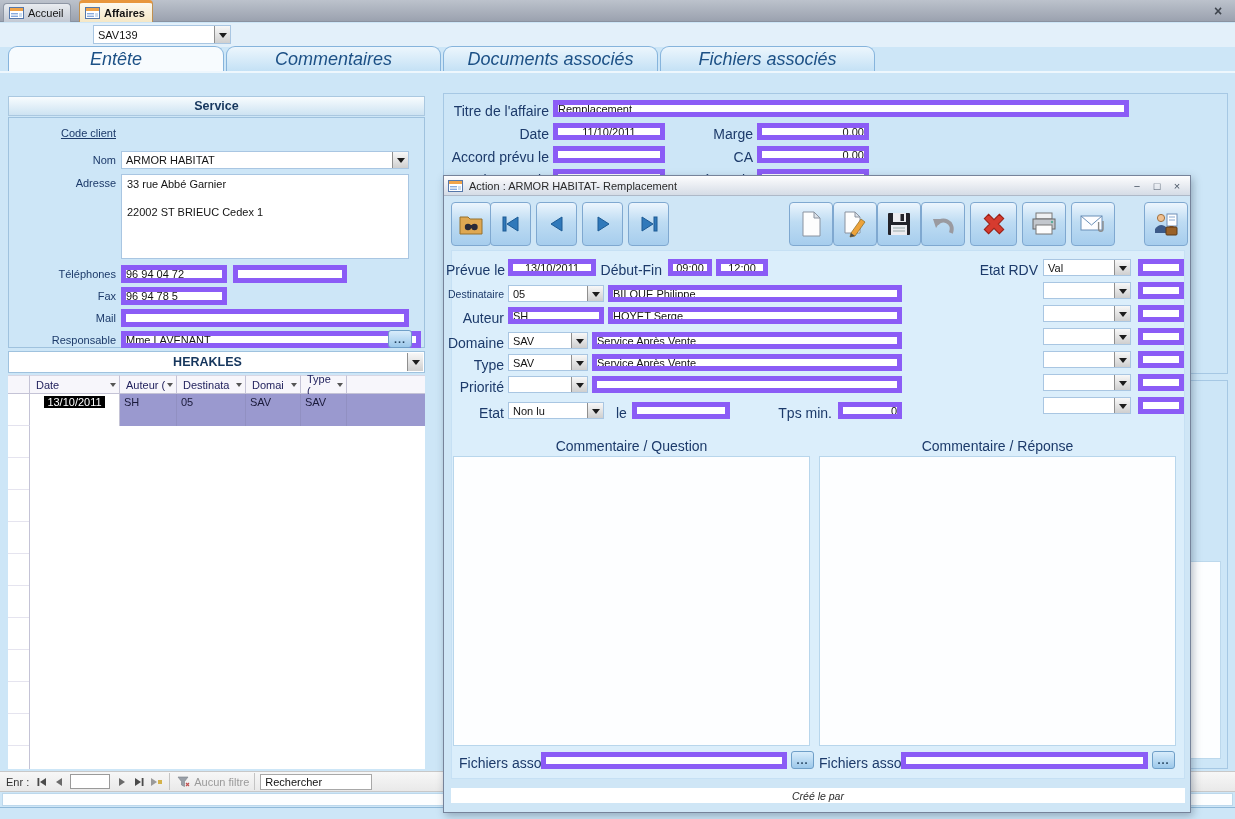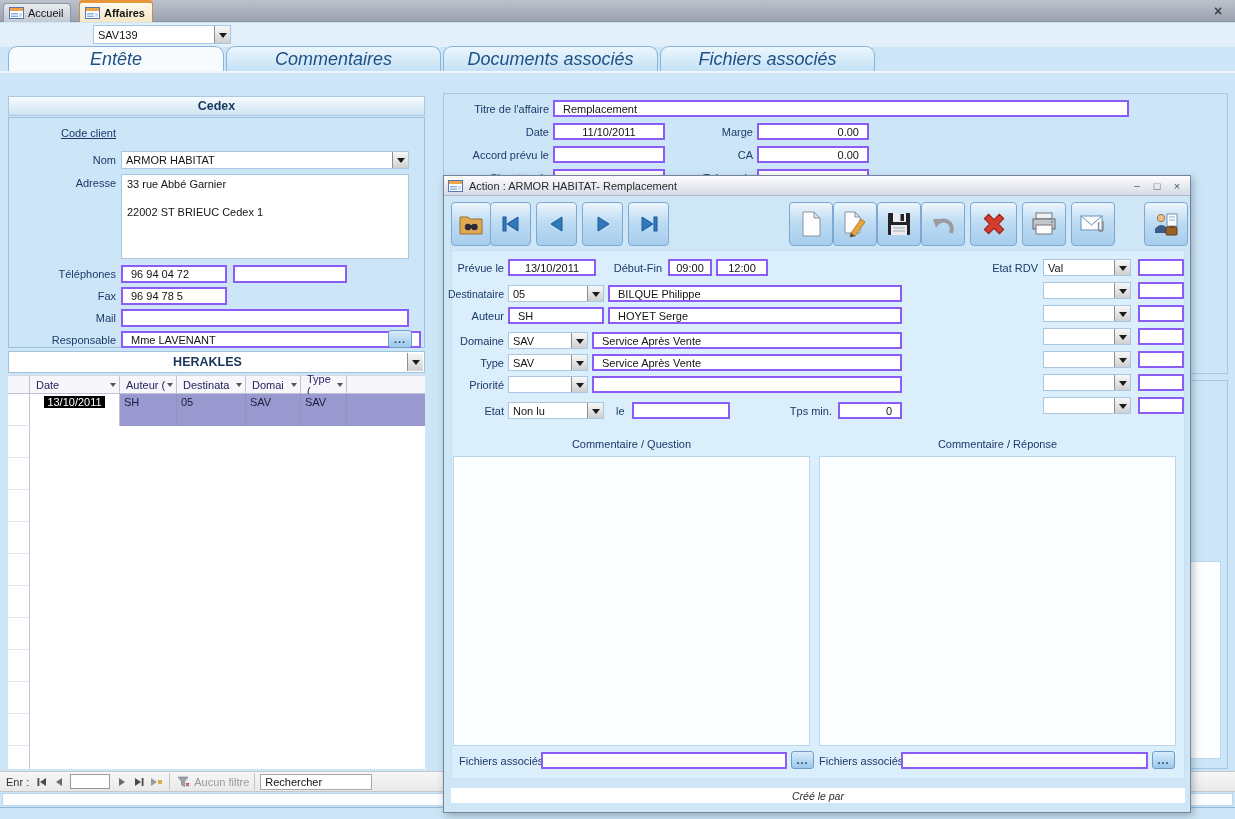--- a/index.html
+++ b/index.html
@@ -15,22 +15,22 @@
           border:1px solid #8e96a4;border-bottom:none;border-radius:4px 4px 0 0;cursor:default;}
   .doctab.inactive{left:3px;top:3px;height:19px;background:linear-gradient(#e9ecf0,#c3c9d3);}
   .doctab.active{left:79px;top:0;height:22px;background:linear-gradient(#fdf9ee,#f5e7c6);
                  border-color:#c09050;border-top:3px solid #e8963c;font-weight:bold;}
   .winclose{left:1210px;top:3px;width:16px;height:16px;display:flex;align-items:center;justify-content:center;
             color:#3f454e;font-size:14px;font-weight:bold;cursor:default;}
 
   
   .affrow{left:0;top:23px;width:1235px;height:24px;background:#e3f0fa;}
   .afflabel{left:18px;top:27px;font-weight:bold;font-size:12px;color:#16365d;}
-  .fld{position:absolute;background:#fff;border:2px solid #8b5cf6;color:#141414;
-       padding:1px 8px;overflow:hidden;white-space:nowrap;display:flex;align-items:center;}
+  .fld{position:absolute;background:#fff;border:5px solid #8b5cf6;color:#141414;
+       padding:1px 0;overflow:hidden;white-space:nowrap;display:flex;align-items:center;}
   .fld.center{justify-content:center;}
   .fld.right{justify-content:flex-end;}
   .combo{position:absolute;background:#fff;border:1px solid #a9c6e2;display:flex;align-items:stretch;overflow:hidden;}
   .combo .val{flex:1;padding:1px 4px;display:flex;align-items:center;white-space:nowrap;overflow:hidden;}
   .ddb{width:16px;background:linear-gradient(#f8f8f8,#cfcfcf);border-left:1px solid #8f8f8f;
        display:flex;align-items:center;justify-content:center;cursor:default;flex:0 0 16px;}
   .ddb::after{content:"";width:0;height:0;border:4px solid transparent;border-top:5px solid #1c1c1c;margin-top:5px;}
 
   
   .ftab{position:absolute;top:46px;height:25px;border:1px solid #86b4dc;border-bottom:none;
@@ -90,21 +90,21 @@
   .dialog{left:443px;top:175px;width:748px;height:638px;background:#cfe6f6;border:1px solid #76839a;
           box-shadow:2px 3px 8px rgba(40,60,80,.35);z-index:10;}
   .dtitle{position:absolute;left:0;top:0;width:100%;height:20px;background:linear-gradient(#fdfdfe,#d5dce6);
           border-bottom:1px solid #aeb9c8;display:flex;align-items:center;padding:0 6px 0 4px;gap:6px;}
   .dtitle .t{color:#2a2a2a;flex:1;}
   .wbtn{width:14px;height:13px;display:flex;align-items:center;justify-content:center;color:#4a5666;
         font-size:11px;cursor:default;}
   .tbtn{position:absolute;top:26px;height:44px;border:1px solid #7fa8d0;border-radius:4px;
         background:linear-gradient(#ecf5fd,#bedcf3 45%,#a6cded);display:flex;align-items:center;justify-content:center;cursor:default;}
   .innerpanel{position:absolute;left:7px;top:74px;width:734px;height:529px;background:#dbeefb;border:1px solid #c6e0f4;}
-  .dl{position:absolute;color:#1c3a6a;white-space:nowrap;font-size:11px;}
+  .dl{position:absolute;color:#1c3a6a;white-space:nowrap;font-size:14px;}
   .dl.r{text-align:right;}
   .ta{position:absolute;background:#fdfeff;border:1px solid #b8d6ec;}
   .dfoot{position:absolute;left:7px;top:612px;width:734px;height:15px;background:#fff;
          display:flex;align-items:center;justify-content:center;font-style:italic;font-size:10.5px;color:#2a2a2a;}
   svg{display:block;}
 </style>
 </head>
 <body>
 
 <div class="screen">
@@ -148,21 +148,21 @@
       <span>Commentaires</span>
     </div>
   <div class="ftab off" style="left:443px;width:215px;">
       <span>Documents associés</span>
     </div>
   <div class="ftab off" style="left:660px;width:215px;">
       <span>Fichiers associés</span>
     </div>
   <div class="abs tabline"></div>
 
-  <div class="abs sechdr">Cedex</div>
+  <div class="abs sechdr">Service</div>
   <div class="abs clientbox">
     <span class="lbl rl" style="top:9px;text-decoration:underline;">Code client</span>
     <span class="lbl rl" style="top:36px;">Nom</span>
     <div class="combo" style="left:112px;top:33px;width:288px;height:18px;">
       <span class="val">ARMOR HABITAT</span>
         <span class="ddb"></span>
     </div>
     <span class="lbl rl" style="top:59px;">Adresse</span>
     <div class="areafld" style="left:112px;top:56px;width:288px;height:85px;">33 rue Abbé Garnier
 

